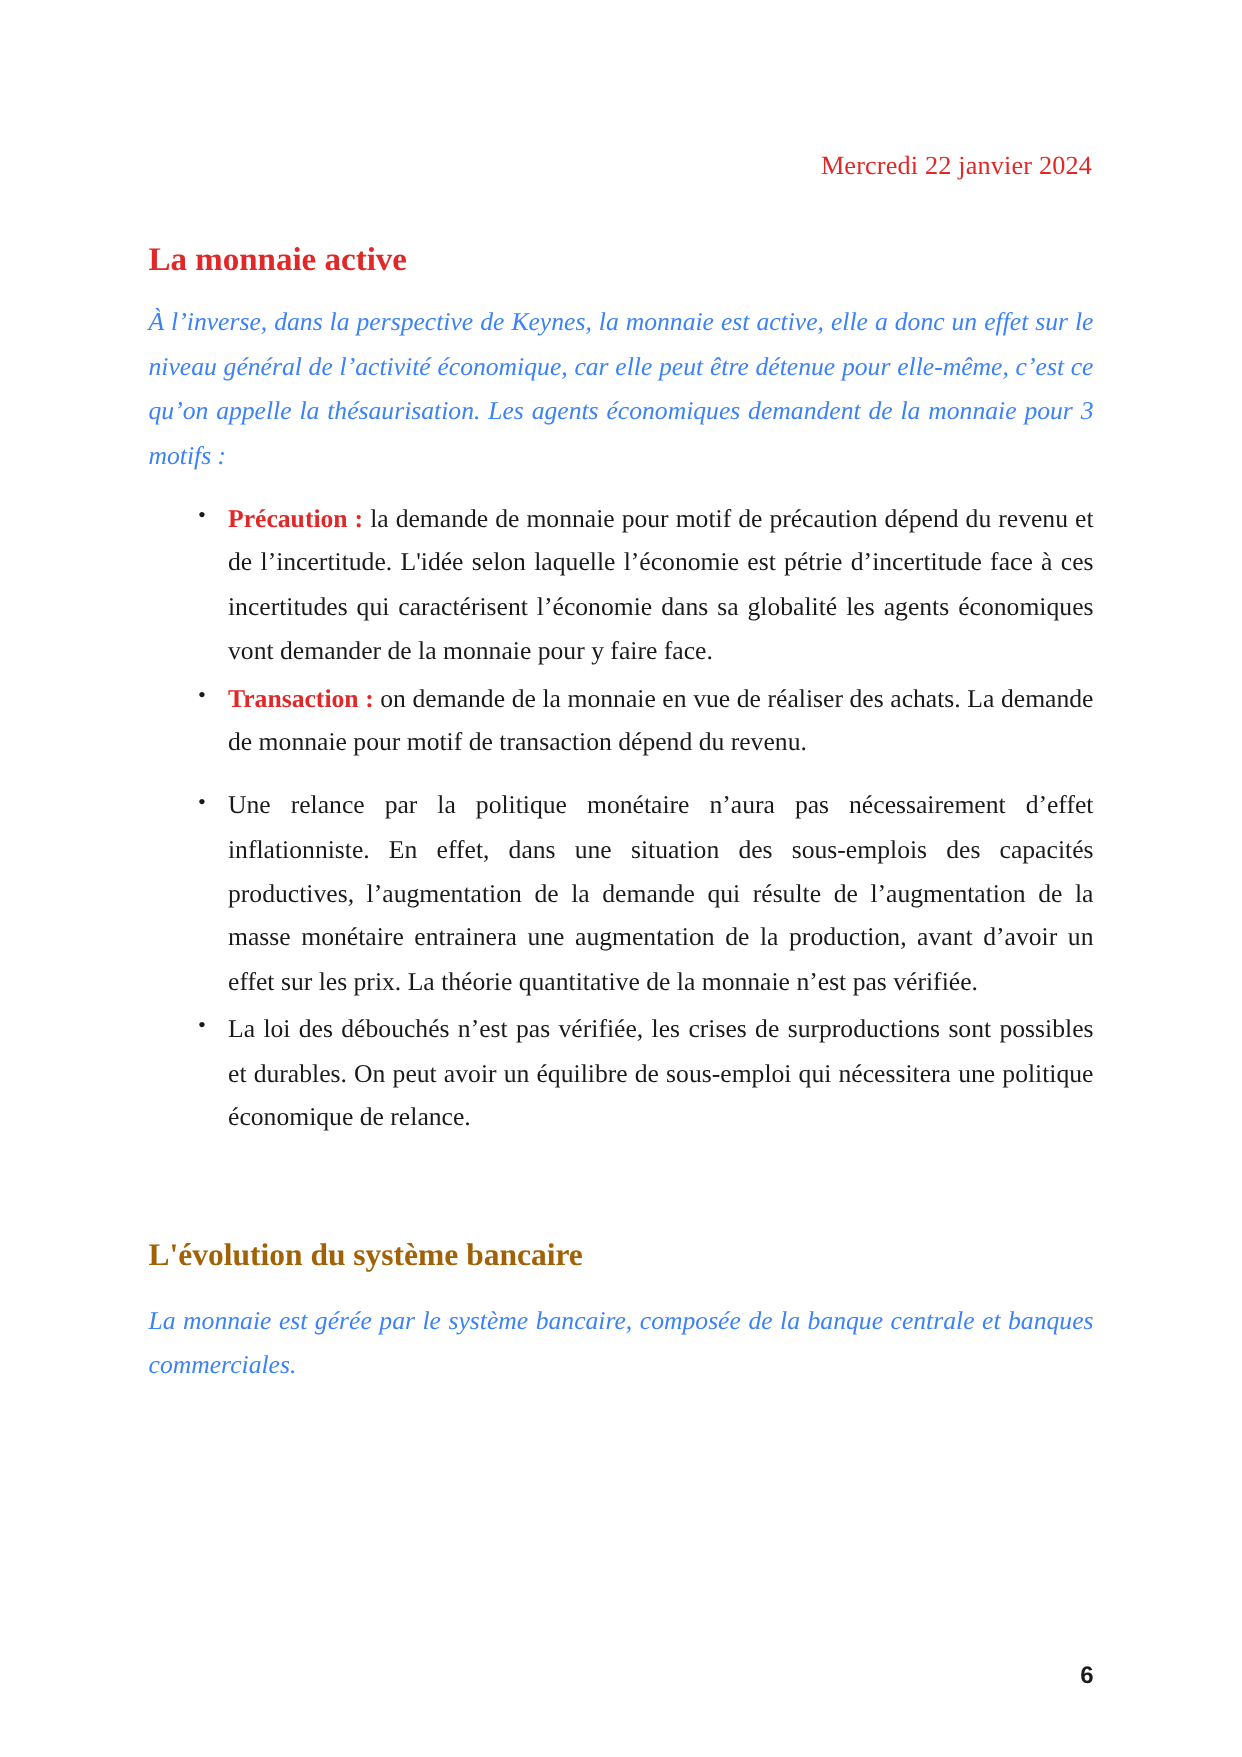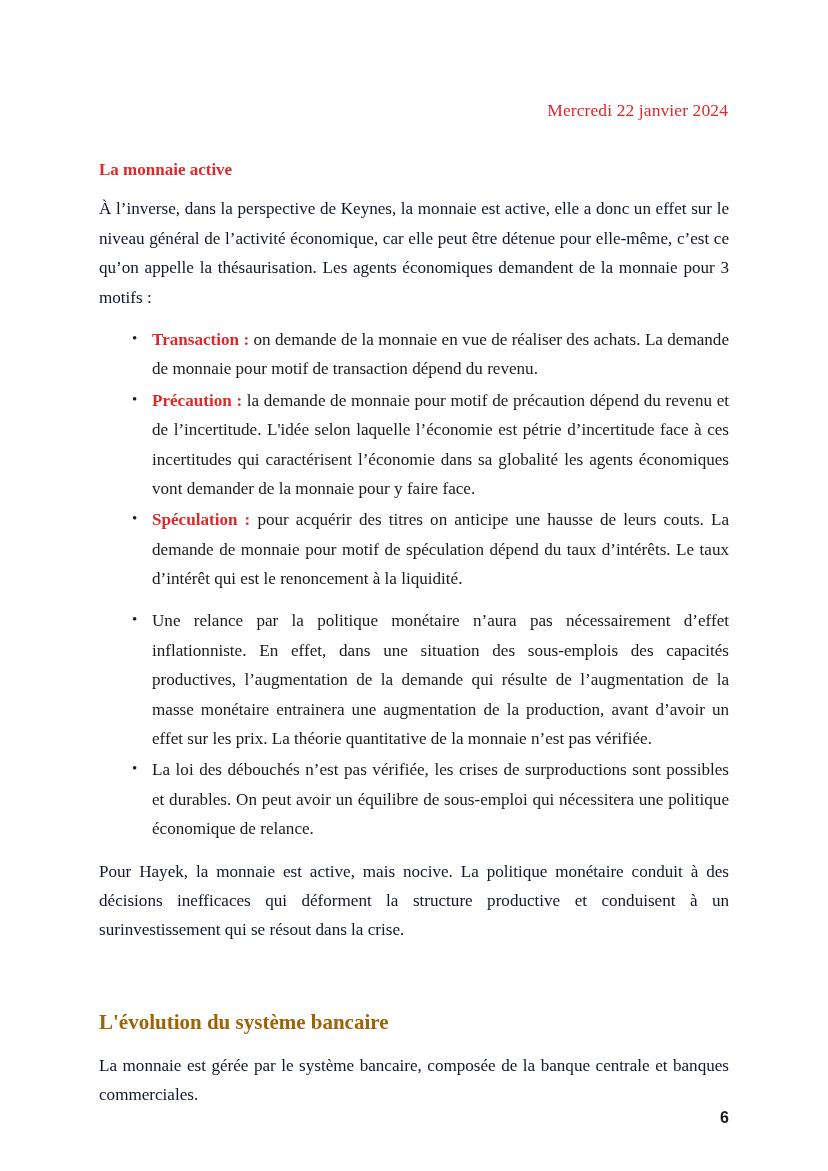--- a/index.html
+++ b/index.html
@@ -40,41 +40,42 @@
   
   .content {
     position: absolute;
     left: 99px;
     top: 160px;
     width: 630px;
   }
 
   h2.section-title {
     margin: 0 0 14px 0;
-    font-size: 17px;
+    font-size: 22px;
     font-weight: bold;
     color: #e02828;
     line-height: 1.2;
   }
 
   h2.section-title-major {
     margin: 0 0 16px 0;
     font-size: 21px;
     font-weight: bold;
     color: #a16207;
     line-height: 1.2;
   }
 
   p.body-par {
     margin: 0 0 13px 0;
     font-size: 17.1px;
     line-height: 1.72;
     text-align: justify;
     text-justify: inter-word;
-    color: #0f172a;
+    color: #3b82f6;
+    font-style: italic;
   }
 
   p.body-par:last-child { margin-bottom: 0; }
 
   ul.bullets {
     list-style: none;
     margin: 4px 0 13px 0;
     padding: 0;
   }
 
@@ -124,37 +125,33 @@
   <div class="doc-date">Mercredi 22 janvier 2024</div>
 
   <div class="content">
 
     <h2 class="section-title">La monnaie active</h2>
 
     <p class="body-par">À l’inverse, dans la perspective de Keynes, la monnaie est active, elle a donc un effet sur le niveau général de l’activité économique, car elle peut être détenue pour elle-même, c’est ce qu’on appelle la thésaurisation. Les agents économiques demandent de la monnaie pour 3 motifs :</p>
 
     <ul class="bullets">
       <li>
-        <span class="lead-term">Transaction :</span><span> on demande de la monnaie en vue de réaliser des achats. La demande de monnaie pour motif de transaction dépend du revenu.</span>
-      </li>
-      <li>
         <span class="lead-term">Précaution :</span><span> la demande de monnaie pour motif de précaution dépend du revenu et de l’incertitude. L'idée selon laquelle l’économie est pétrie d’incertitude face à ces incertitudes qui caractérisent l’économie dans sa globalité les agents économiques vont demander de la monnaie pour y faire face.</span>
       </li>
       <li>
-        <span class="lead-term">Spéculation :</span><span> pour acquérir des titres on anticipe une hausse de leurs couts. La demande de monnaie pour motif de spéculation dépend du taux d’intérêts. Le taux d’intérêt qui est le renoncement à la liquidité.</span>
+        <span class="lead-term">Transaction :</span><span> on demande de la monnaie en vue de réaliser des achats. La demande de monnaie pour motif de transaction dépend du revenu.</span>
       </li>
     </ul>
 
 
     <ul class="bullets">
       <li>Une relance par la politique monétaire n’aura pas nécessairement d’effet inflationniste. En effet, dans une situation des sous-emplois des capacités productives, l’augmentation de la demande qui résulte de l’augmentation de la masse monétaire entrainera une augmentation de la production, avant d’avoir un effet sur les prix. La théorie quantitative de la monnaie n’est pas vérifiée.</li>
       <li>La loi des débouchés n’est pas vérifiée, les crises de surproductions sont possibles et durables. On peut avoir un équilibre de sous-emploi qui nécessitera une politique économique de relance.</li>
     </ul>
 
-    <p class="body-par">Pour Hayek, la monnaie est active, mais nocive. La politique monétaire conduit à des décisions inefficaces qui déforment la structure productive et conduisent à un surinvestissement qui se résout dans la crise.</p>
 
     <div class="spacer-lg"></div>
 
     <h2 class="section-title-major">L'évolution du système bancaire</h2>
 
     <p class="body-par">La monnaie est gérée par le système bancaire, composée de la banque centrale et banques commerciales.</p>
 
   </div>
 
   <div class="page-number">6</div>

